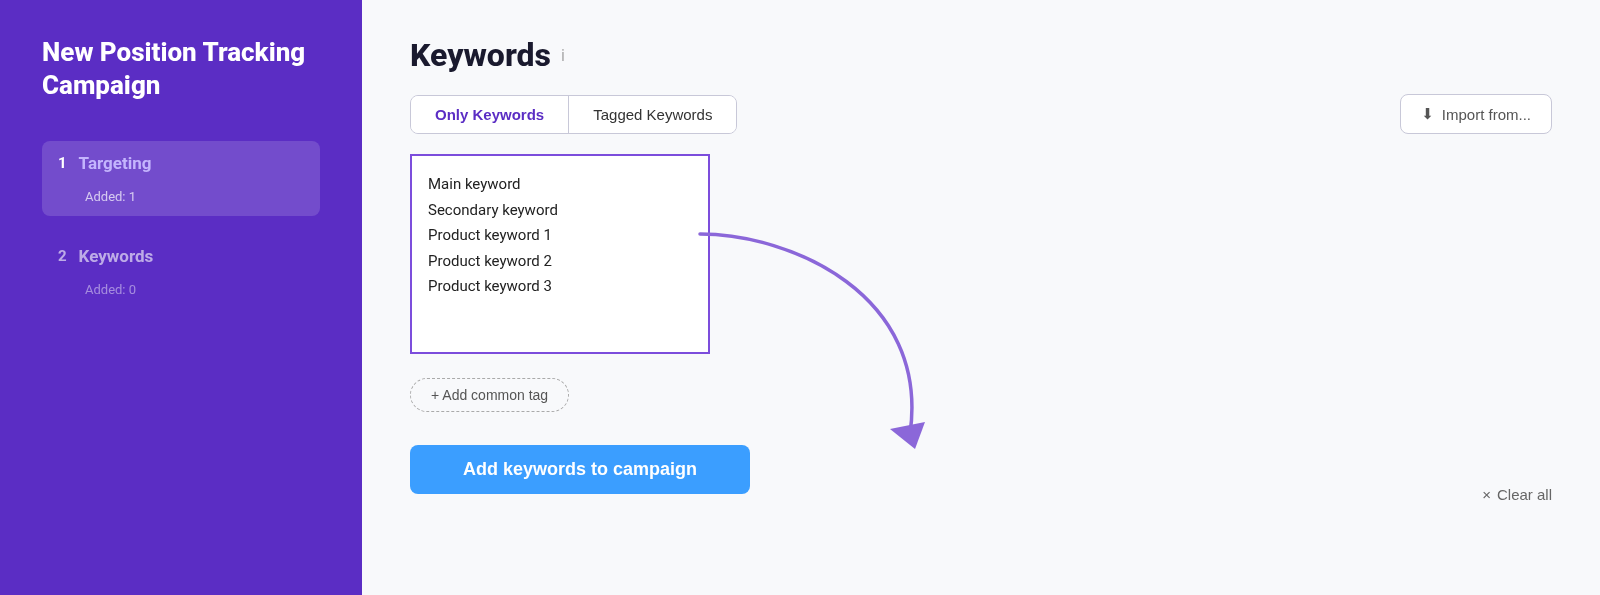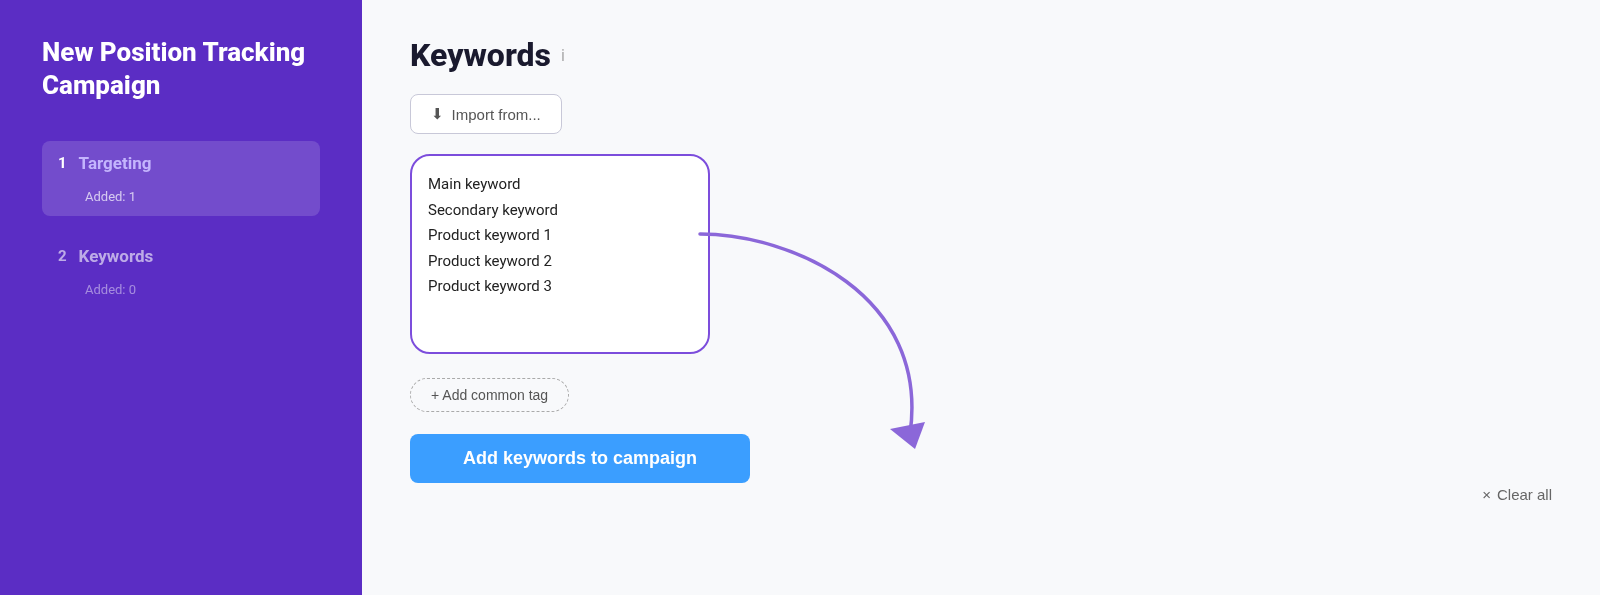--- a/index.html
+++ b/index.html
@@ -179,21 +179,21 @@
     
     .keyword-area-wrapper {
       position: relative;
       width: 100%;
     }
 
     .keyword-textarea {
       width: 300px;
       min-height: 200px;
       border: 2.5px solid #7c4ddc;
-      border-radius: 20px;
+      border-radius: 0;
       padding: 16px;
       font-size: 15px;
       color: #222;
       background: #fff;
       resize: none;
       outline: none;
       line-height: 1.7;
       font-family: inherit;
     }
 
@@ -251,21 +251,21 @@
       border: none;
       border-radius: 8px;
       cursor: pointer;
       margin-top: 12px;
       width: 340px;
     }
 
     .bottom-actions {
       display: flex;
       flex-direction: column;
-      gap: 10px;
+      gap: 21px;
       position: relative;
     }
   </style>
 </head>
 <body>
 
 <aside class="sidebar">
   <h1 class="sidebar-title">New Position Tracking Campaign</h1>
   <nav class="sidebar-nav">
     <div class="nav-item active">
@@ -286,20 +286,24 @@
 </aside>
 
 <main class="main">
   <div class="page-header">
     <h2 class="page-title">Keywords</h2>
     <span class="info-icon">i</span>
   </div>
 
 
   <div class="tabs-row">
+    <div class="tabs">
+      <button class="tab active">Only Keywords</button>
+      <button class="tab">Tagged Keywords</button>
+    </div>
     <button class="import-btn">
       <span>⬇</span>
       <span>Import from...</span>
     </button>
   </div>
 
   <div class="keyword-area-wrapper">
     <textarea class="keyword-textarea" style="">Main keyword
 Secondary keyword
 Product keyword 1

